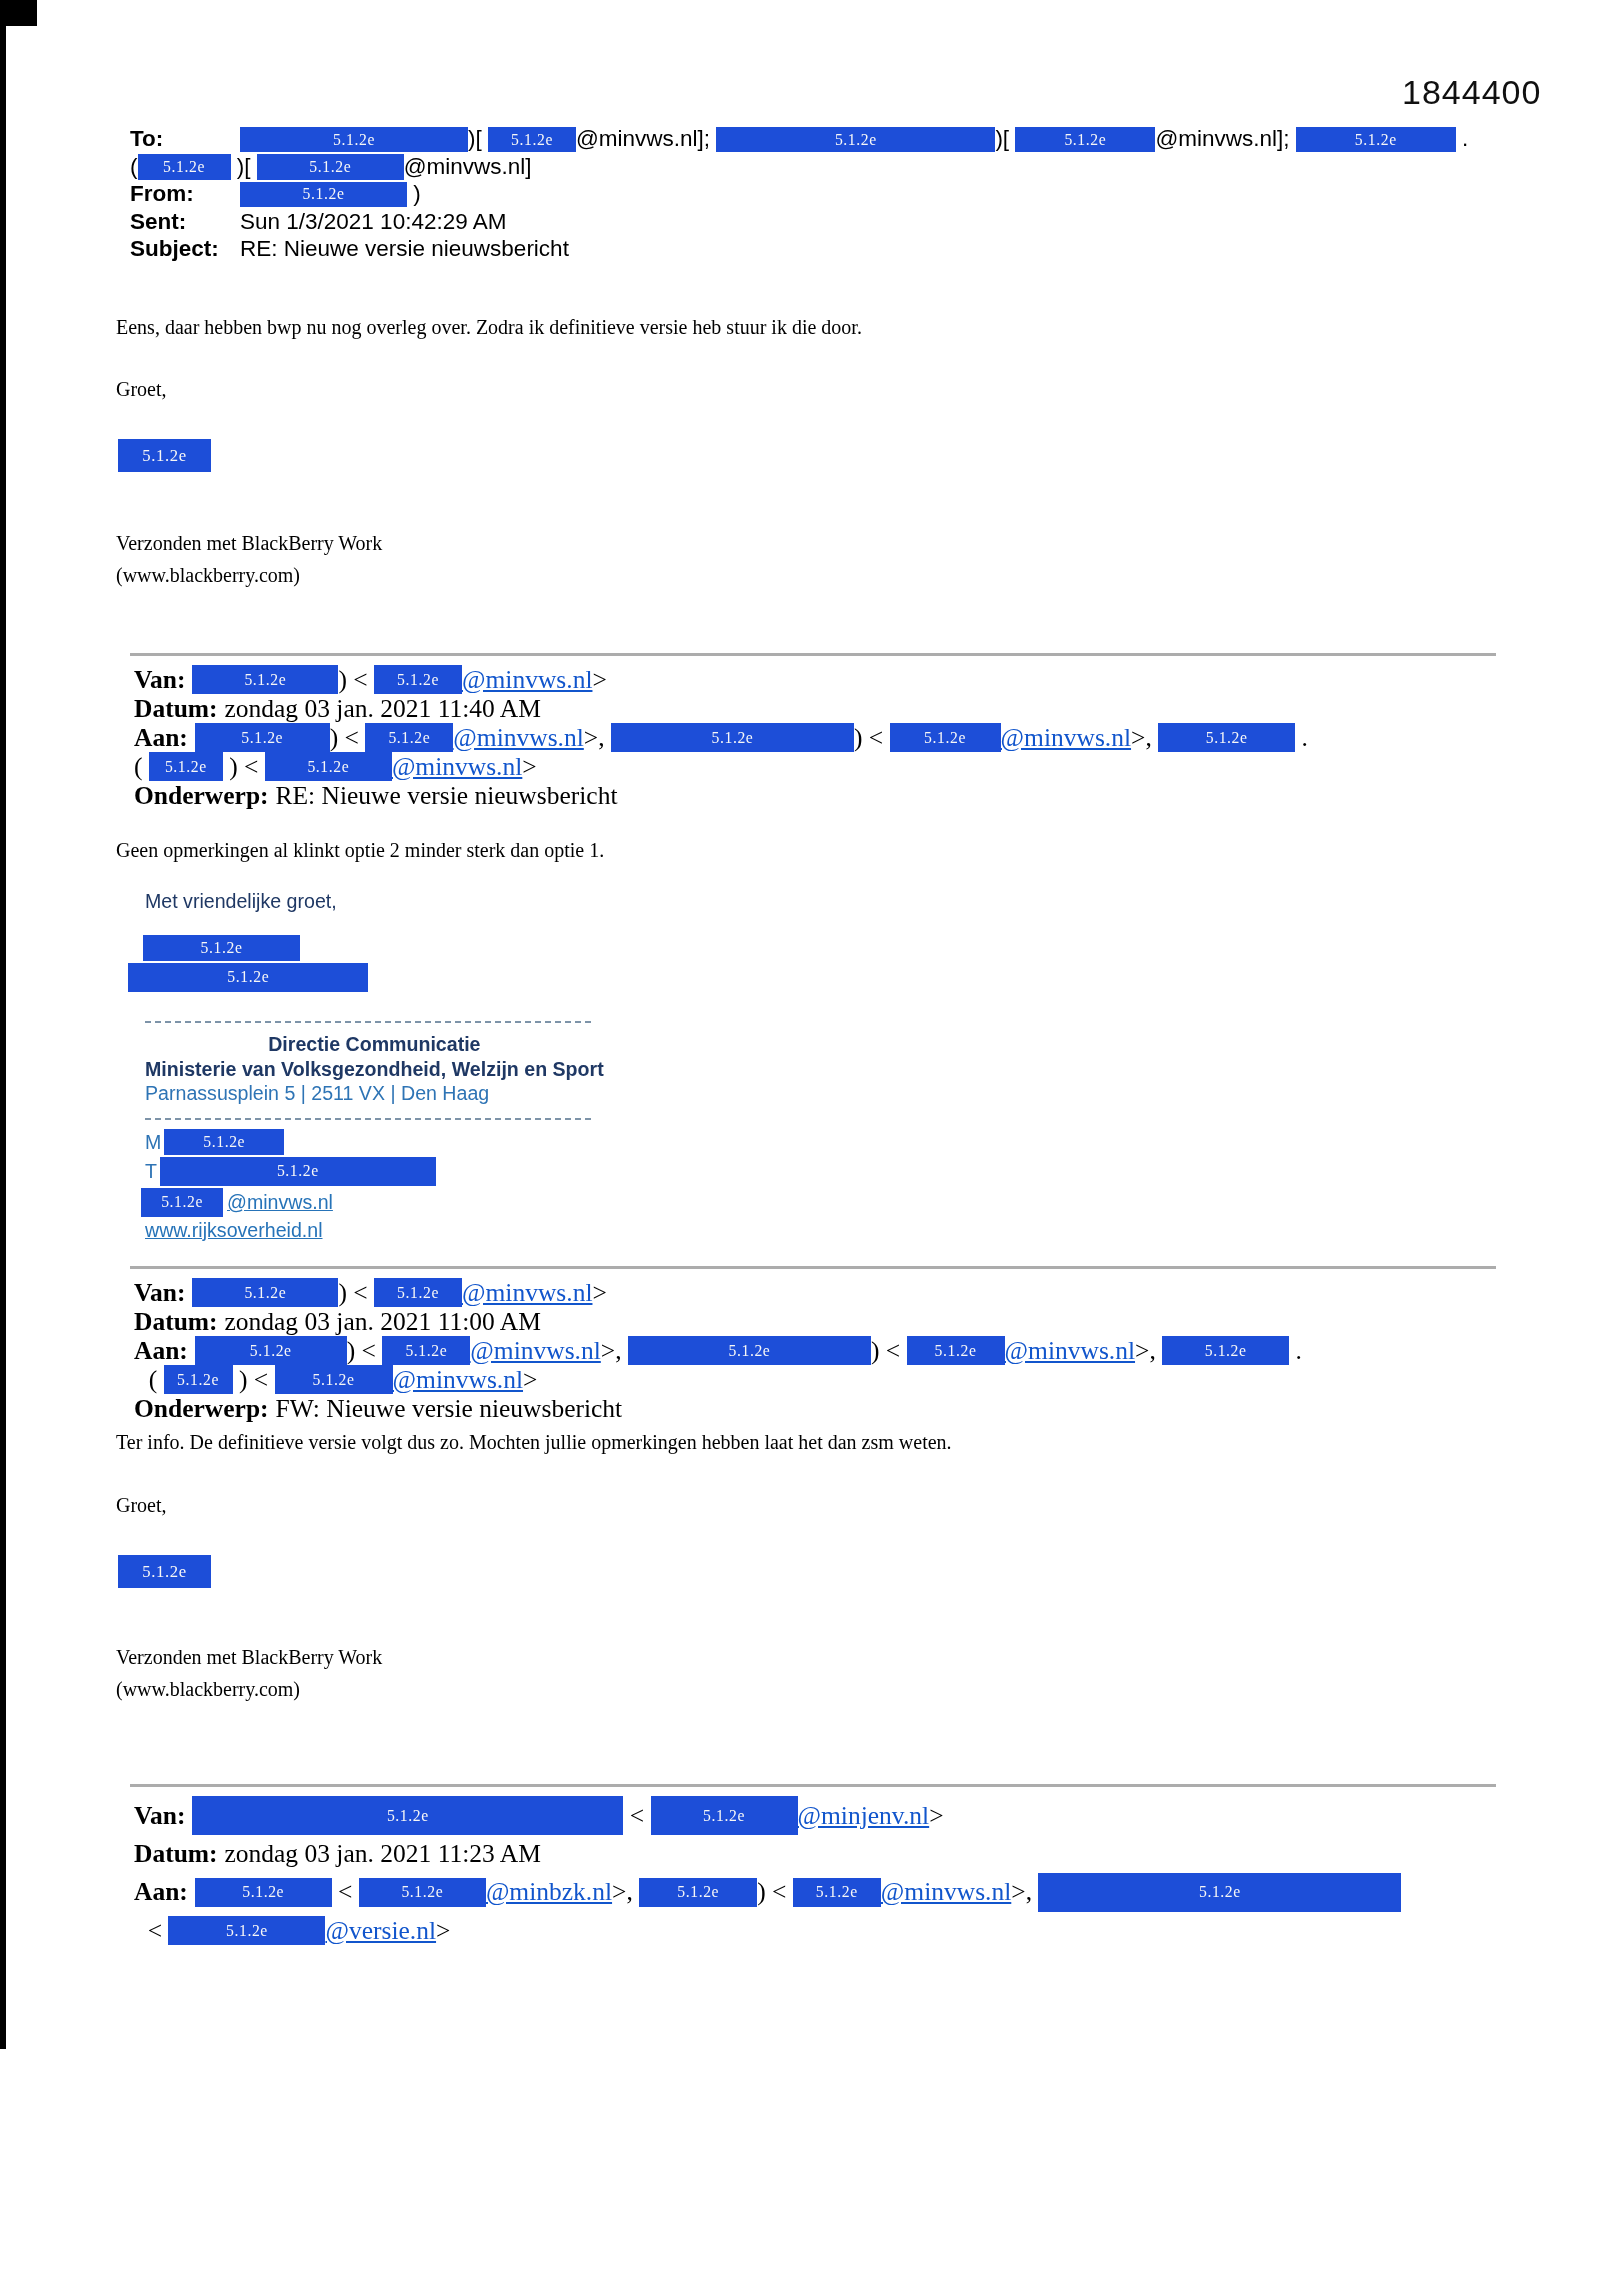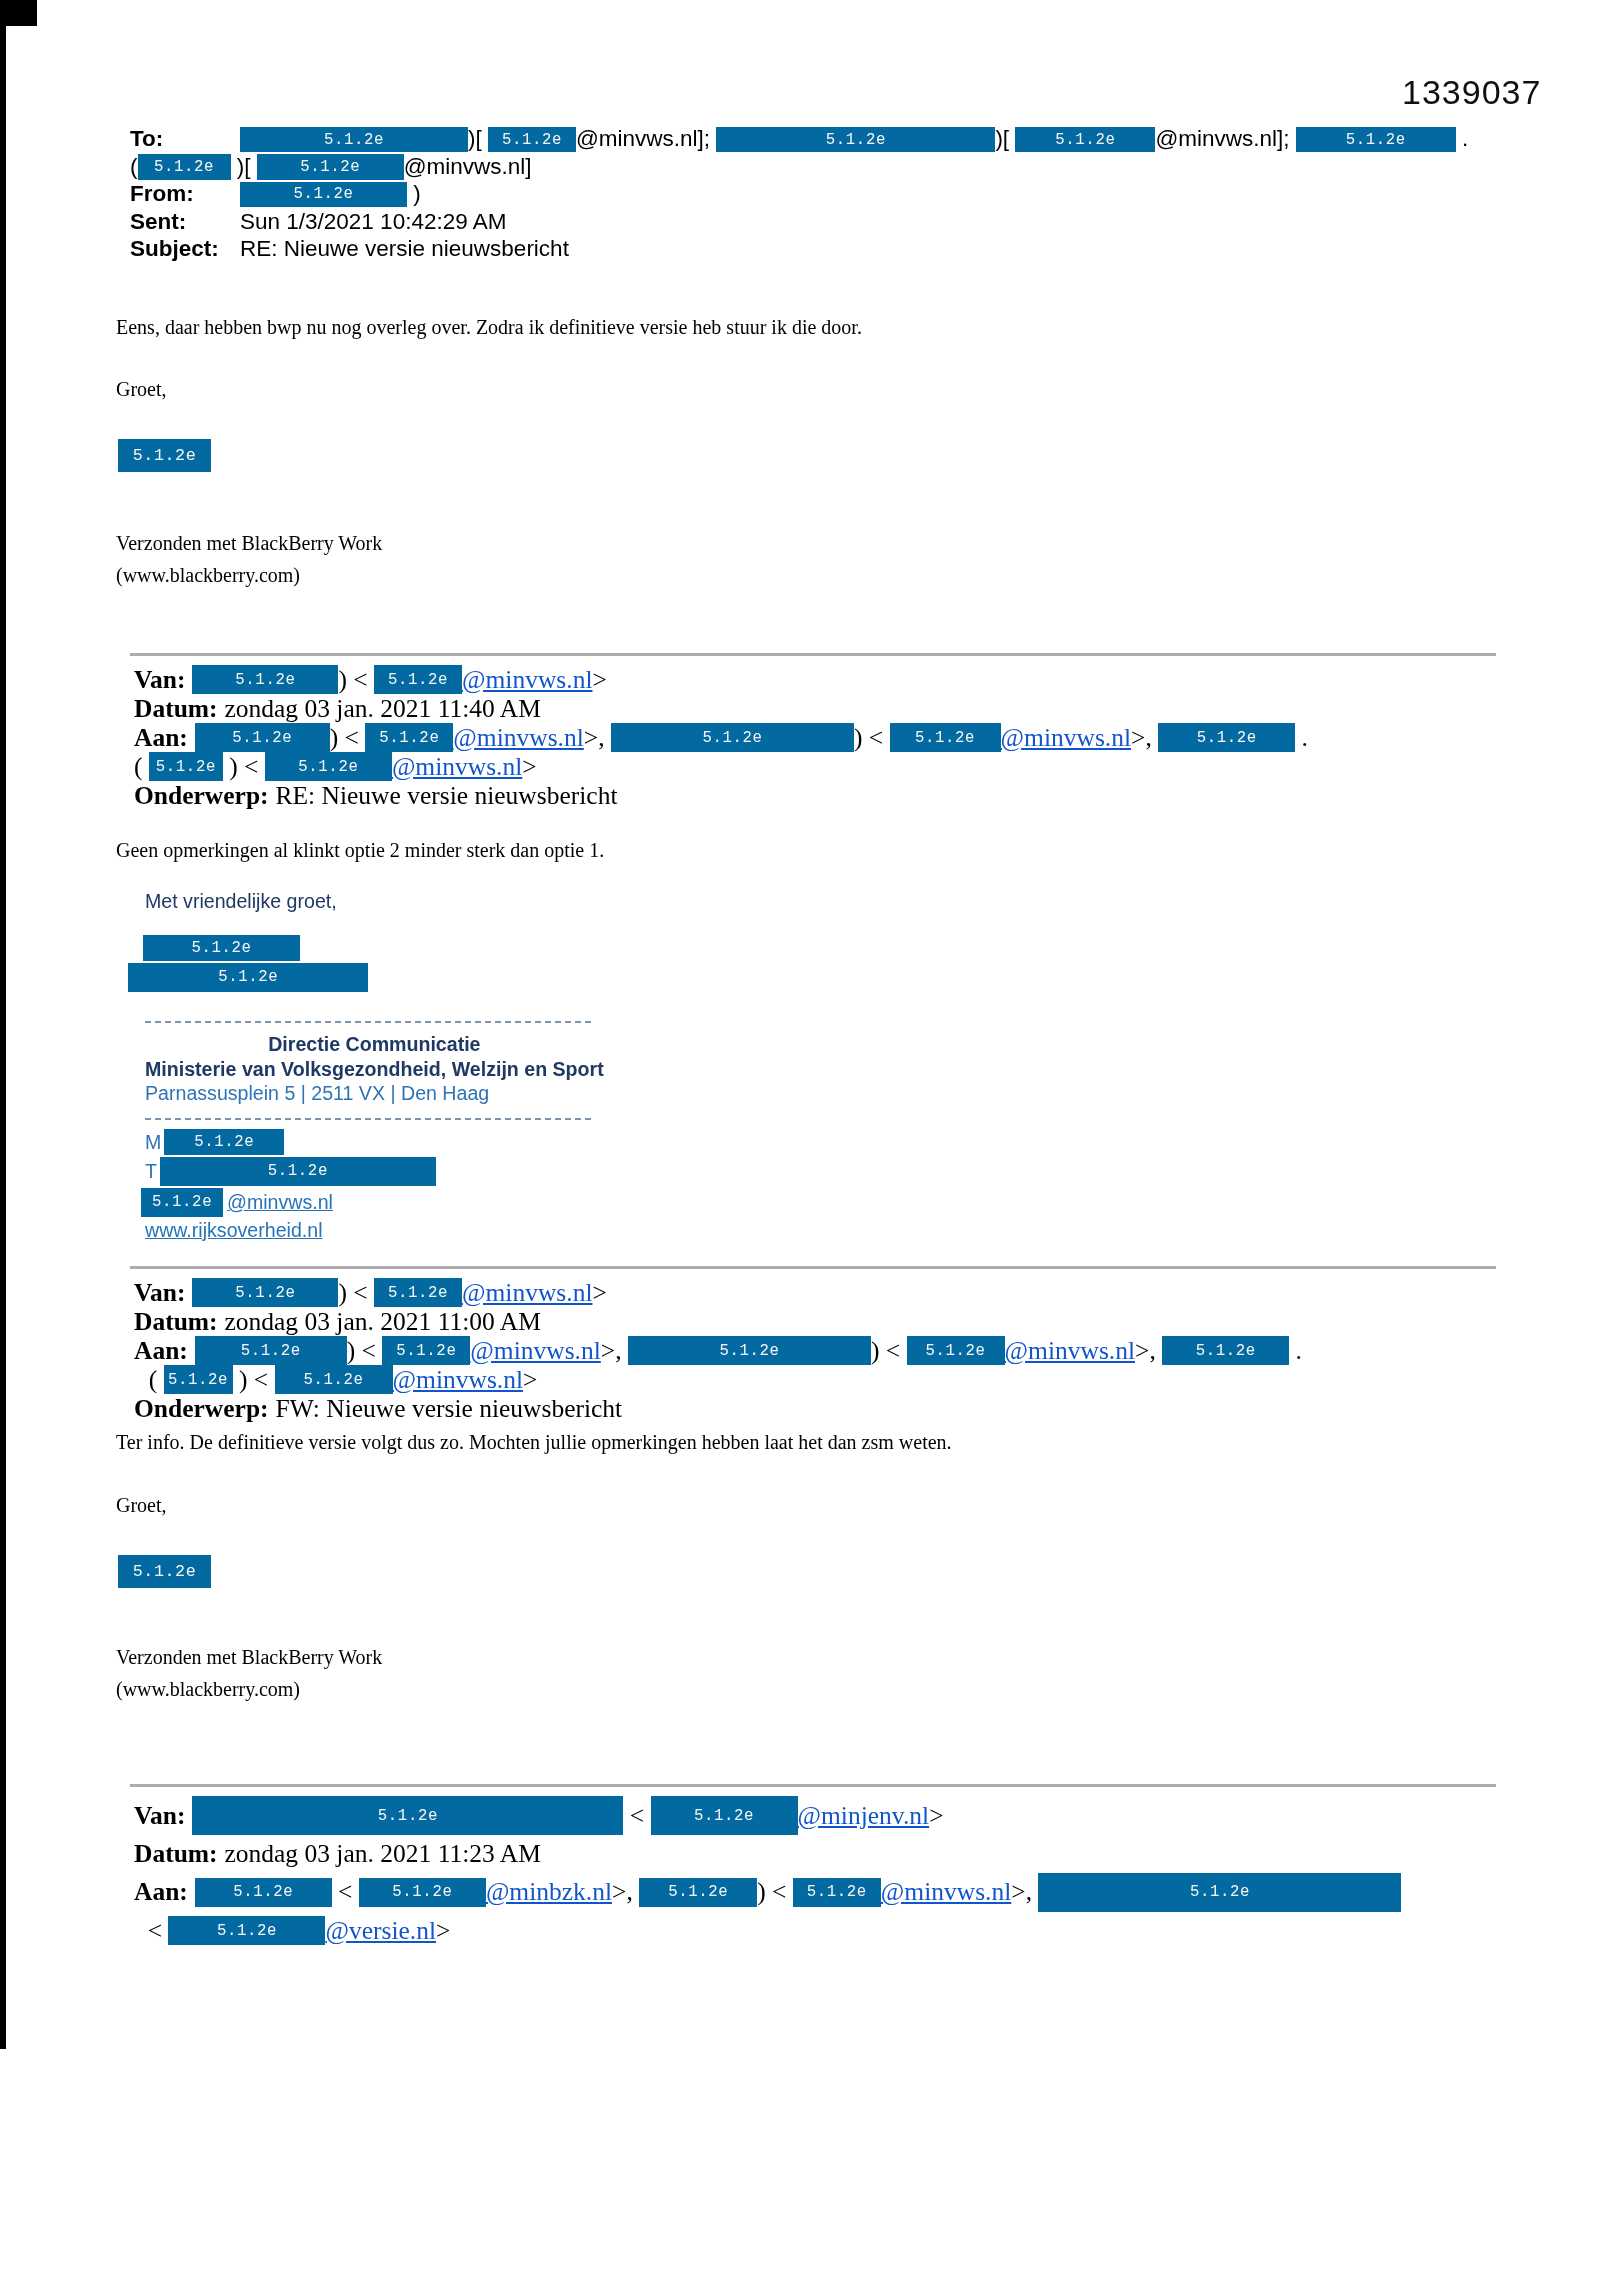--- a/index.html
+++ b/index.html
@@ -4,21 +4,21 @@
 <style>
   html,body{margin:0;padding:0;background:#fff;}
   .page{position:relative;width:1621px;height:2292px;background:#ffffff;overflow:hidden;
         font-family:"Liberation Serif",serif;color:#000;}
   .artifact{position:absolute;background:#000;}
   .docnum{position:absolute;left:1402px;top:73px;font:34px "Liberation Sans",sans-serif;color:#101010;letter-spacing:1px;}
 
   
   .row{display:flex;align-items:center;white-space:pre;}
   .redaction{display:inline-flex;flex:none;align-items:center;justify-content:center;
-             background:#0369a1;color:#F7F7F7;font-family:Liberation Mono, monospace;
+             background:#1d4ed8;color:#F7F7F7;font-family:Liberation Serif, serif;
              font-size:15.7px;letter-spacing:0.6px;height:25.5px;}
   .lnk{text-decoration:underline;cursor:pointer;}
   .txt{color:inherit;}
 
   
   .hdr{position:absolute;left:130px;top:125px;width:1460px;
        font-family:"Liberation Sans",sans-serif;font-size:22.5px;color:#000;}
   .hdr .row{height:27.4px;align-items:flex-end;}
   .hdr .lbl{font-weight:bold;width:110px;flex:none;}
   .hdr .redaction{height:25.5px;}
@@ -56,21 +56,21 @@
   .quote3 .row{height:auto;min-height:29px;margin-bottom:3.9px;}
 </style>
 </head>
 <body>
 
 <div class="page">
 
   <div class="artifact" style="left:0;top:0;width:37px;height:25.5px;"></div>
   <div class="artifact" style="left:0;top:0;width:5.9px;height:2049px;"></div>
 
-  <div class="docnum">1339037</div>
+  <div class="docnum">1844400</div>
 
   <div class="hdr">
       <div class="row"><span class="lbl">To:</span><span class="redaction" style="width: 228px;">5.1.2e</span><span class="txt">)[ </span><span class="redaction" style="width: 88px;">5.1.2e</span><span class="txt">@minvws.nl]; </span><span class="redaction" style="width: 279px;">5.1.2e</span><span class="txt">)[ </span><span class="redaction" style="width: 140px;">5.1.2e</span><span class="txt">@minvws.nl]; </span><span class="redaction" style="width: 160px;">5.1.2e</span><span class="txt"> .</span></div>
       <div class="row"><span class="txt">(</span><span class="redaction" style="width: 93px;">5.1.2e</span><span class="txt"> )[ </span><span class="redaction" style="width: 147px;">5.1.2e</span><span class="txt">@minvws.nl]</span></div>
       <div class="row"><span class="lbl">From:</span><span class="redaction" style="width: 167px;">5.1.2e</span><span class="txt"> )</span></div>
       <div class="row"><span class="lbl">Sent:</span><span class="txt">Sun 1/3/2021 10:42:29 AM</span></div>
       <div class="row"><span class="lbl">Subject:</span><span class="txt">RE: Nieuwe versie nieuwsbericht</span></div>
     </div>
 
   <div class="body-text" style="top:316px;">Eens, daar hebben bwp nu nog overleg over. Zodra ik definitieve versie heb stuur ik die door.</div>

